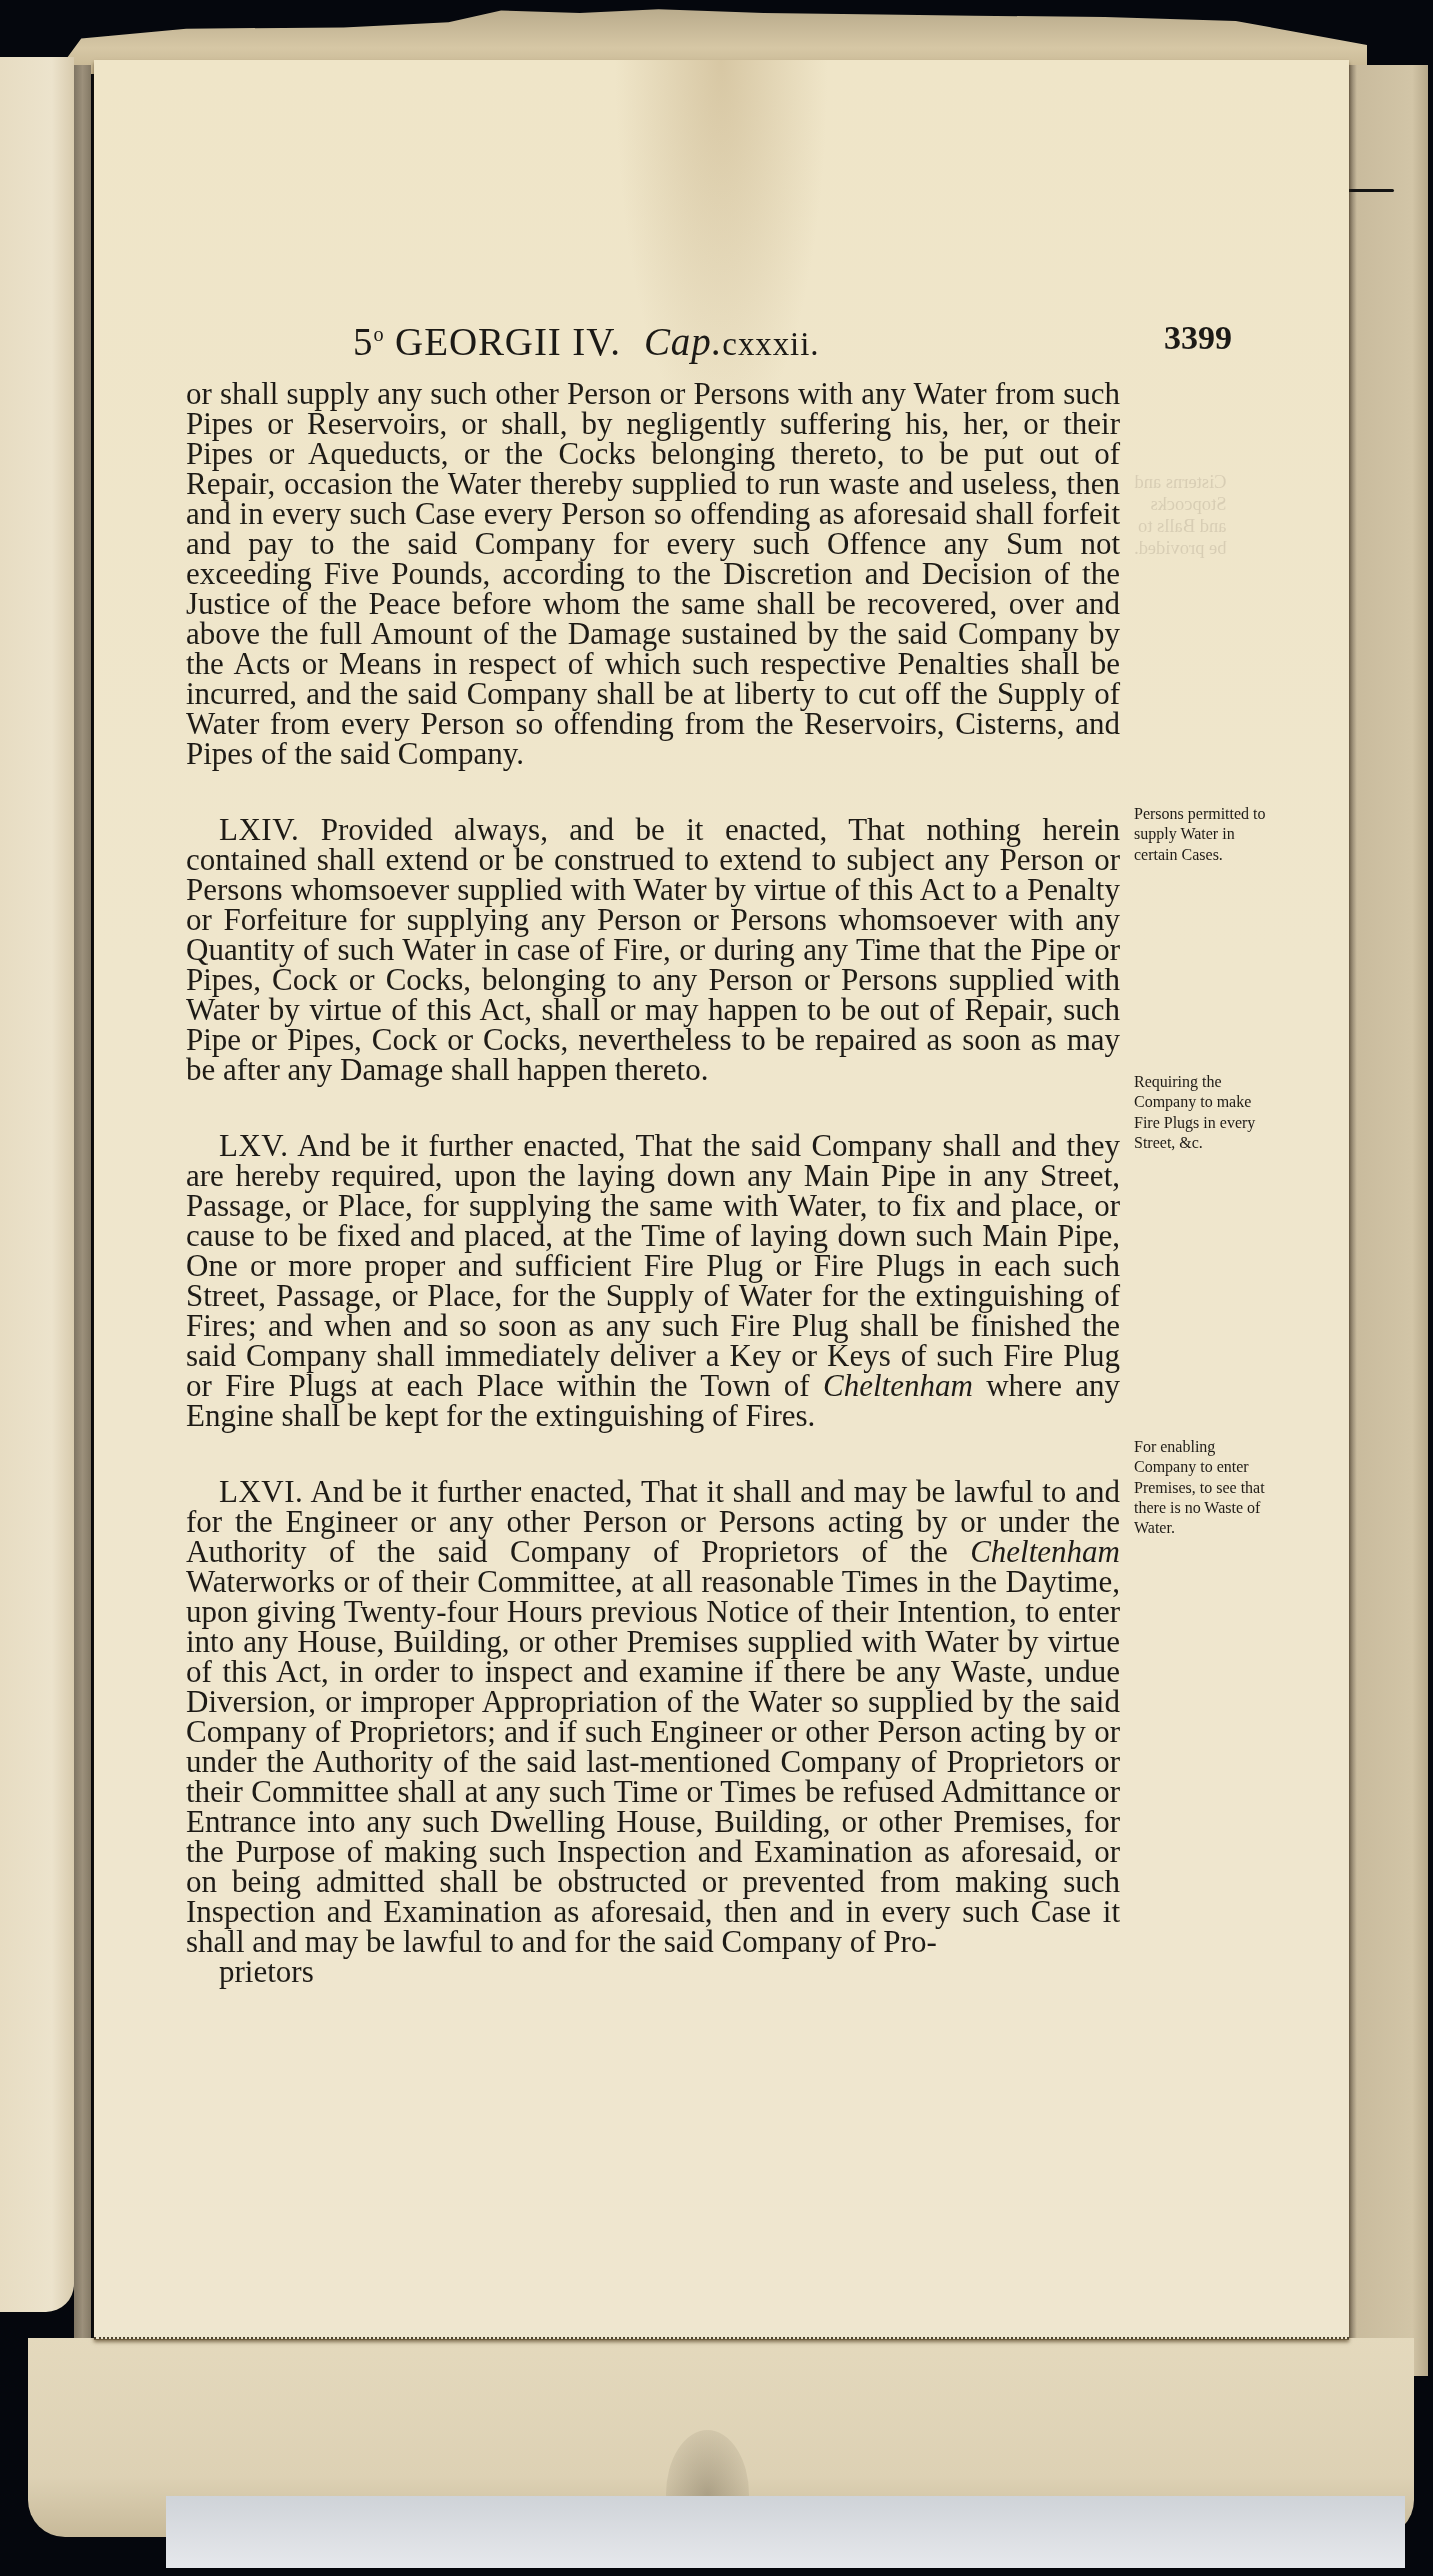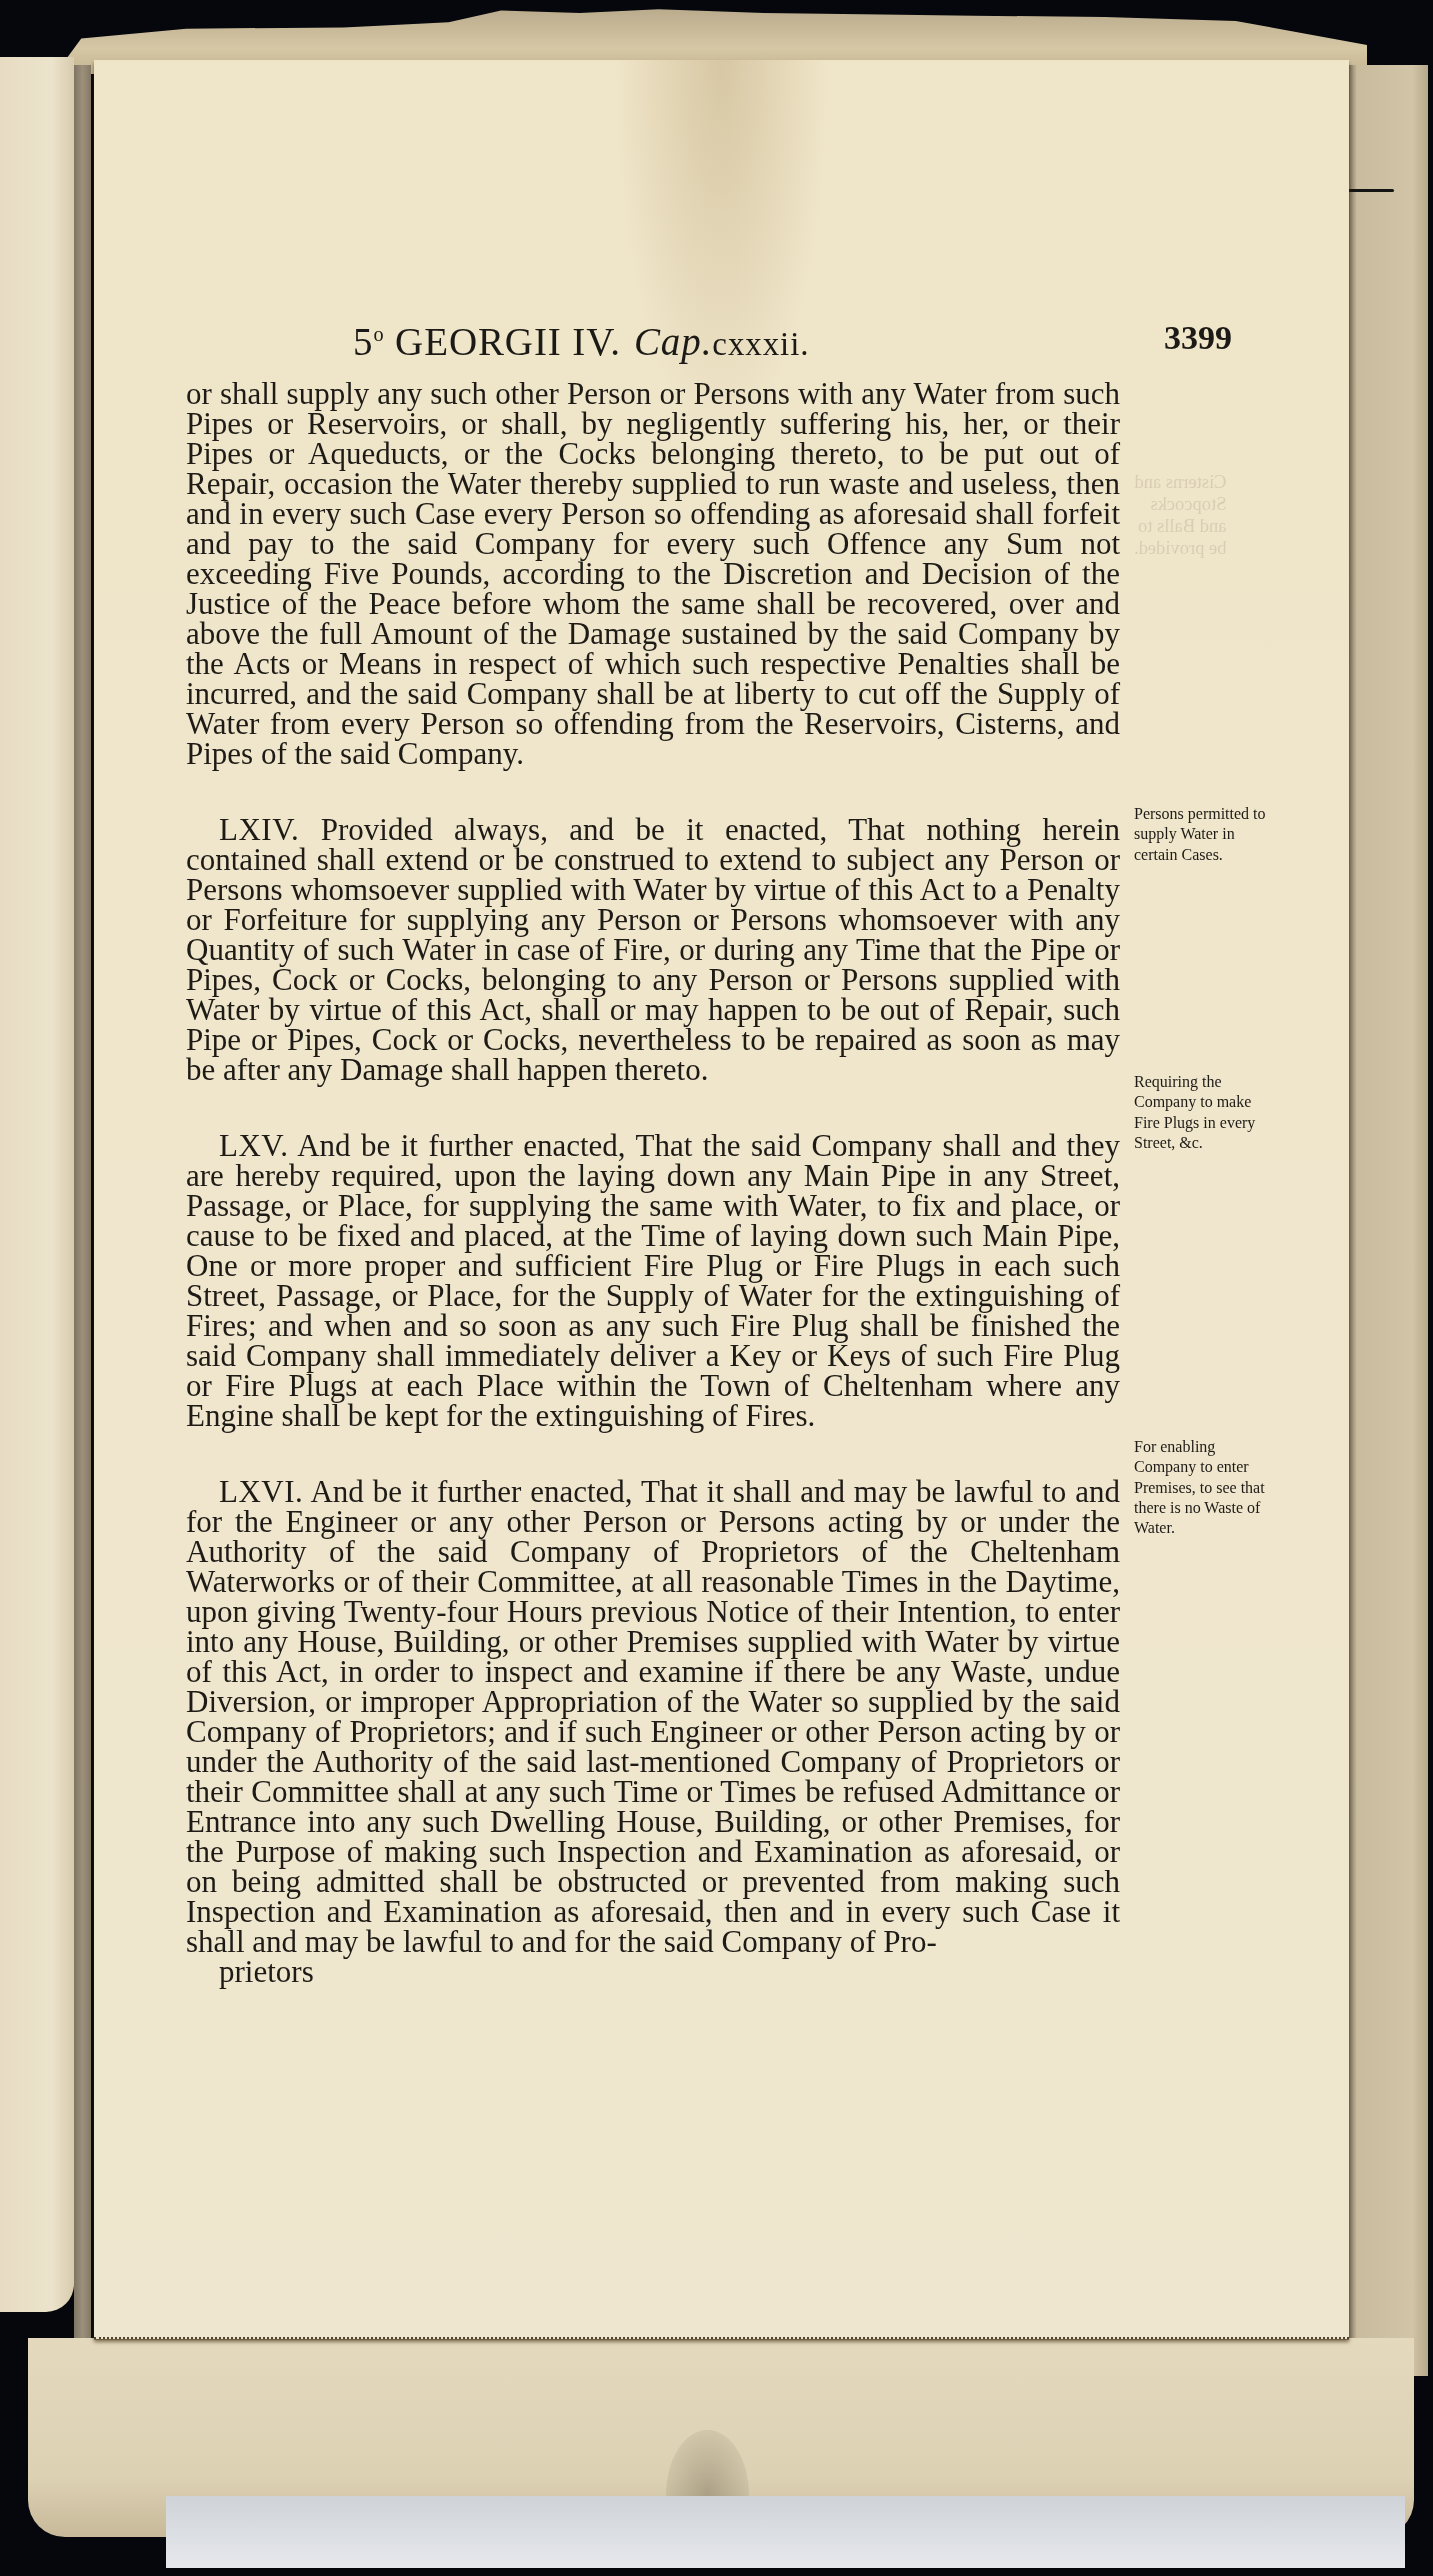--- a/index.html
+++ b/index.html
@@ -102,21 +102,21 @@
       color: #1c1a16;
       letter-spacing: 0.9px;
       white-space: nowrap;
     }
     .head-title .regnal-sup {
       font-size: 20.3px;
       vertical-align: super;
     }
     .head-title .cap-word {
       font-style: italic;
-      margin-left: 13px;
+      margin-left: 23px;
     }
     .head-title .chapter-num {
       font-size: 33px;
     }
     .page-number {
       position: absolute;
       left: 1070px;
       top: 0;
       font-size: 34px;
       color: #1c1a16;
@@ -139,20 +139,21 @@
       text-indent: 33px;
     }
     .section-num {
       letter-spacing: 0.5px;
     }
     .continuation {
       display: block;
       text-align: left;
     }
     .it {
+      font-style: italic;
       margin-top: 29px;
     }
     .sidenote {
       position: absolute;
       left: 1040px;
       width: 139px;
       font-size: 16px;
       line-height: 20.3px;
       color: #1e1b16;
     }

